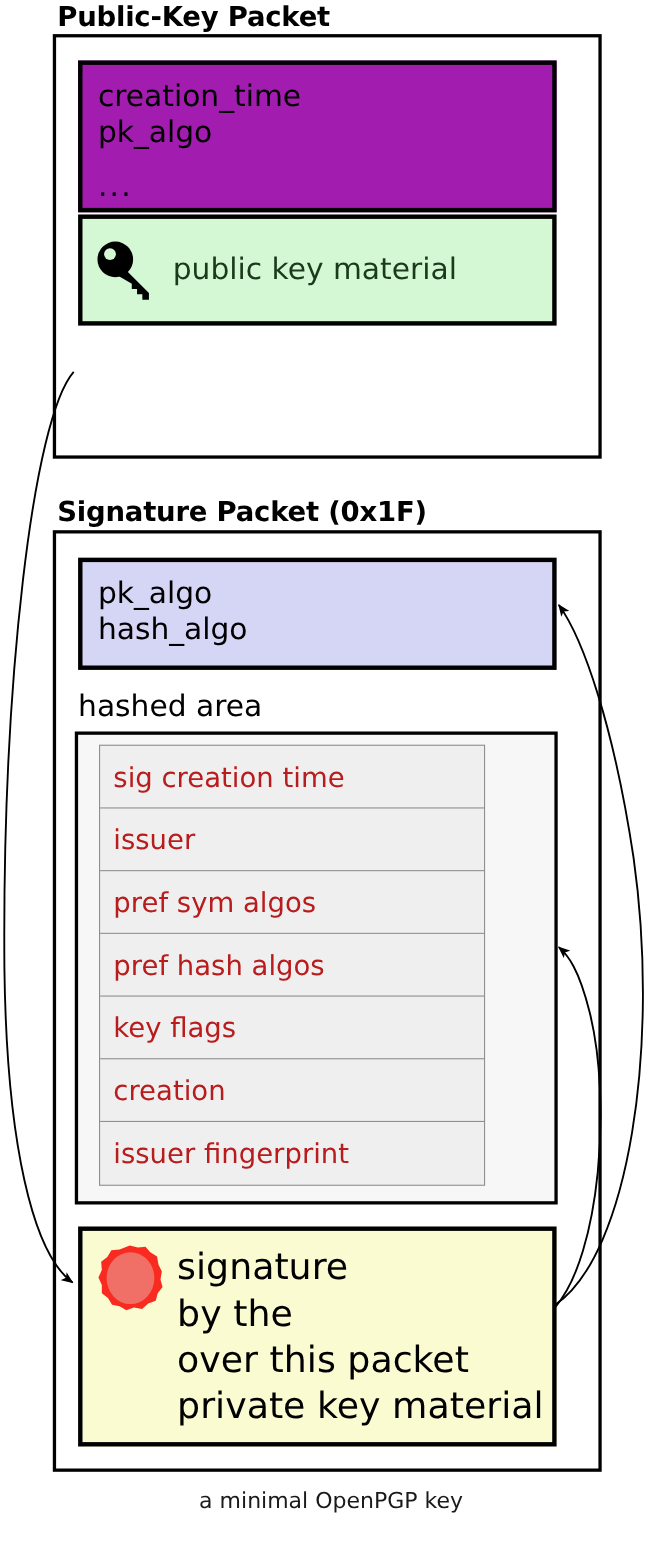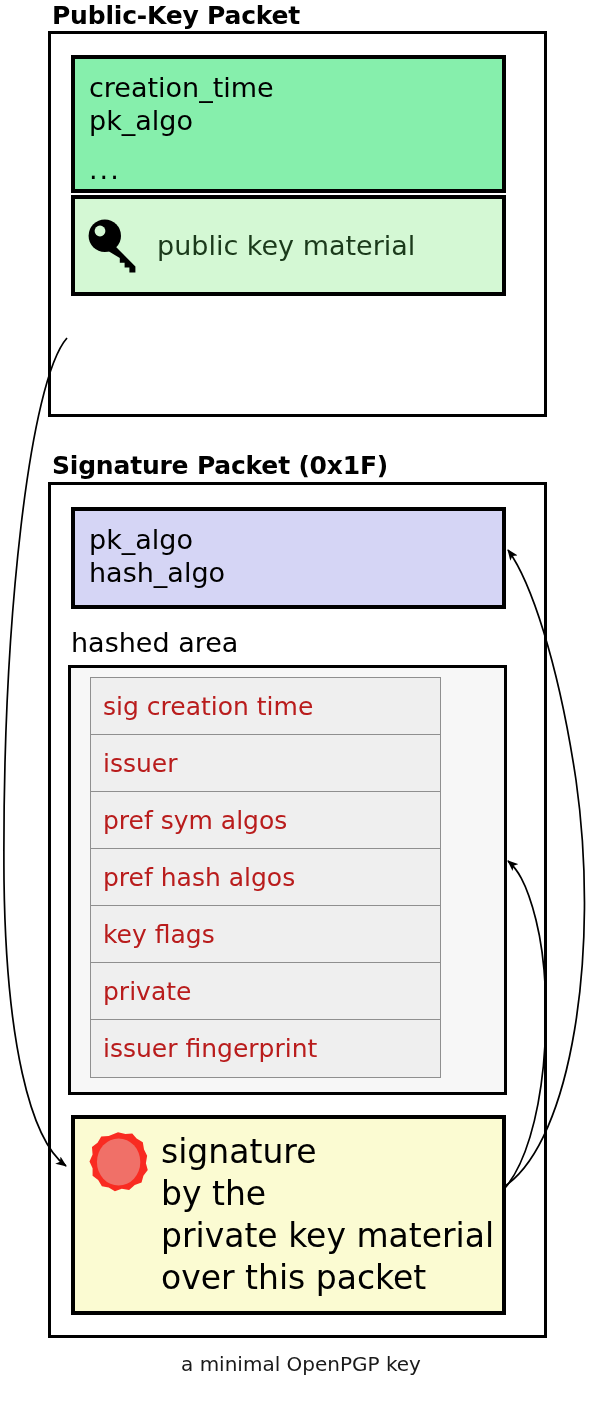--- a/index.html
+++ b/index.html
@@ -59,21 +59,21 @@
     position: absolute;
     border: 4px solid #000000;
     box-sizing: border-box;
     font-size: 27px;
     color: #000000;
     line-height: 1.23;
   }
 
   #pk-meta {
     left: 20px; top: 21px; width: 435px; height: 138px;
-    background: #86efac;
+    background: #a21caf;
     padding: 12px 0 0 14px;
   }
   #pk-keymat {
     left: 20px; top: 161px; width: 435px; height: 101px;
     background: #d4f8d4;
   }
   #sig-meta {
     left: 20px; top: 22px; width: 435px; height: 102px;
     background: #d5d5f5;
     padding: 12px 0 0 14px;
@@ -207,36 +207,36 @@
 
     <div class="sub-label" id="hashed-label">hashed area</div>
 
     <div id="hashed-area">
       <div id="hashed-rows">
         <div class="subpkt-row">sig creation time</div>
         <div class="subpkt-row">issuer</div>
         <div class="subpkt-row">pref sym algos</div>
         <div class="subpkt-row">pref hash algos</div>
         <div class="subpkt-row">key flags</div>
-        <div class="subpkt-row">private</div>
+        <div class="subpkt-row">creation</div>
         <div class="subpkt-row">issuer fingerprint</div>
       </div>
     </div>
 
     <div class="field-box" id="sig-sigblock">
       <div class="sig-row">
         <svg class="seal-icon" viewBox="0 0 100 100">
           <path fill="#f92b21" d="M50 2 L62 5 L73 4 L80 12 L90 18 L92 30 L97 40 L95 52 L98 63 L91 72 L88 83 L77 87 L68 95 L56 93 L45 97 L35 91 L24 89 L18 79 L9 72 L9 60 L4 49 L9 38 L8 26 L17 19 L23 9 L35 8 Z"></path>
           <ellipse cx="51" cy="50" rx="35" ry="38" fill="#f07068"></ellipse>
         </svg>
         <div class="sig-text">
           <span class="field-line">signature</span>
           <span class="field-line">by the</span>
+          <span class="field-line">over this packet</span>
           <span class="field-line">private key material</span>
-          <span class="field-line">over this packet</span>
         </div>
       </div>
     </div>
   </div>
 
   <svg class="arrows" viewBox="0 0 602 1406">
     <defs>
       <marker id="arrowhead" markerWidth="11" markerHeight="9" refX="10" refY="4.5" orient="auto" markerUnits="userSpaceOnUse">
         <path d="M0,0 L11,4.5 L0,9 L2.6,4.5 Z" fill="#000000"></path>
       </marker>

